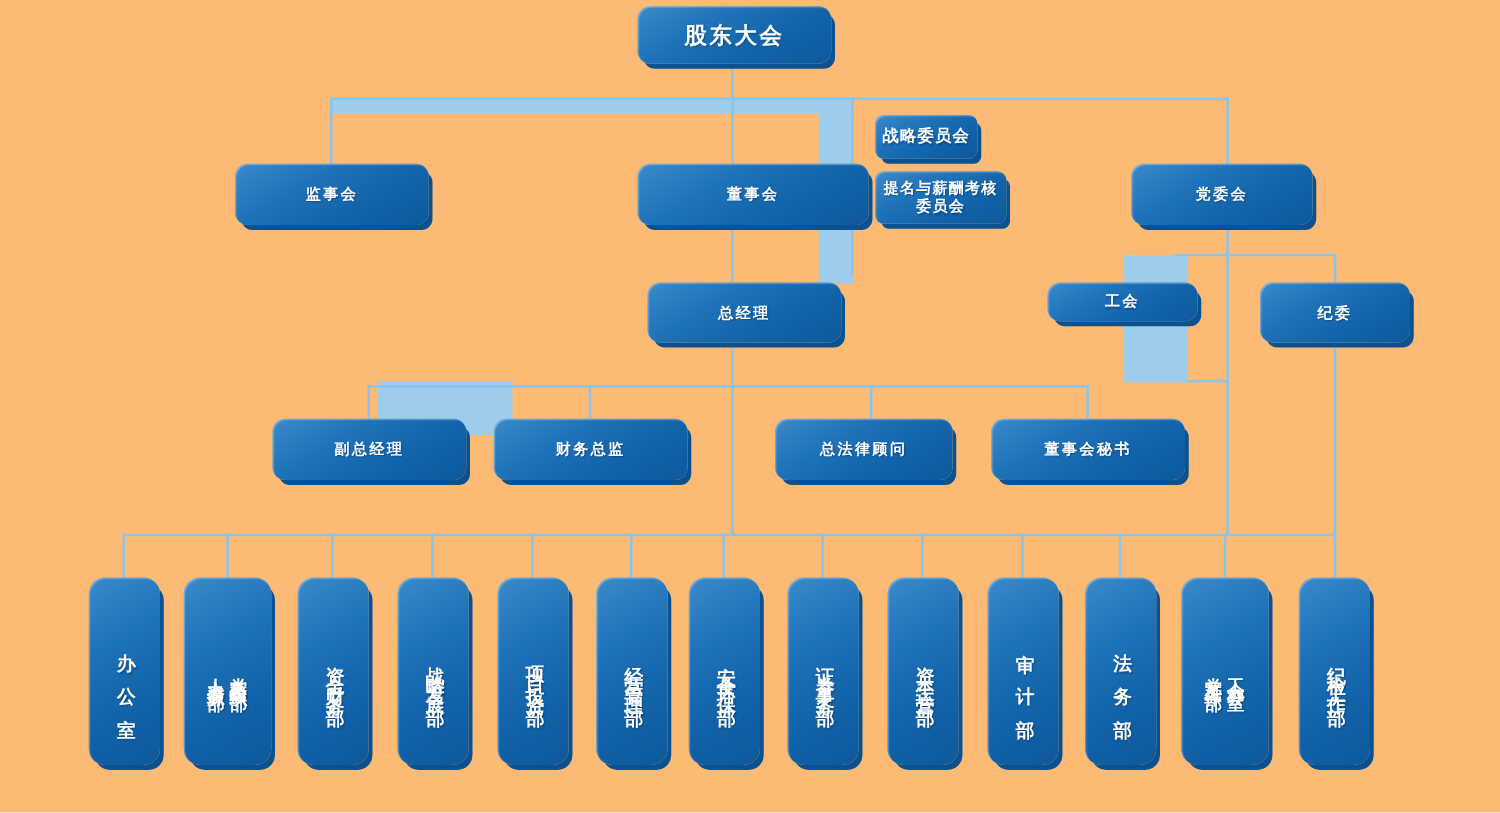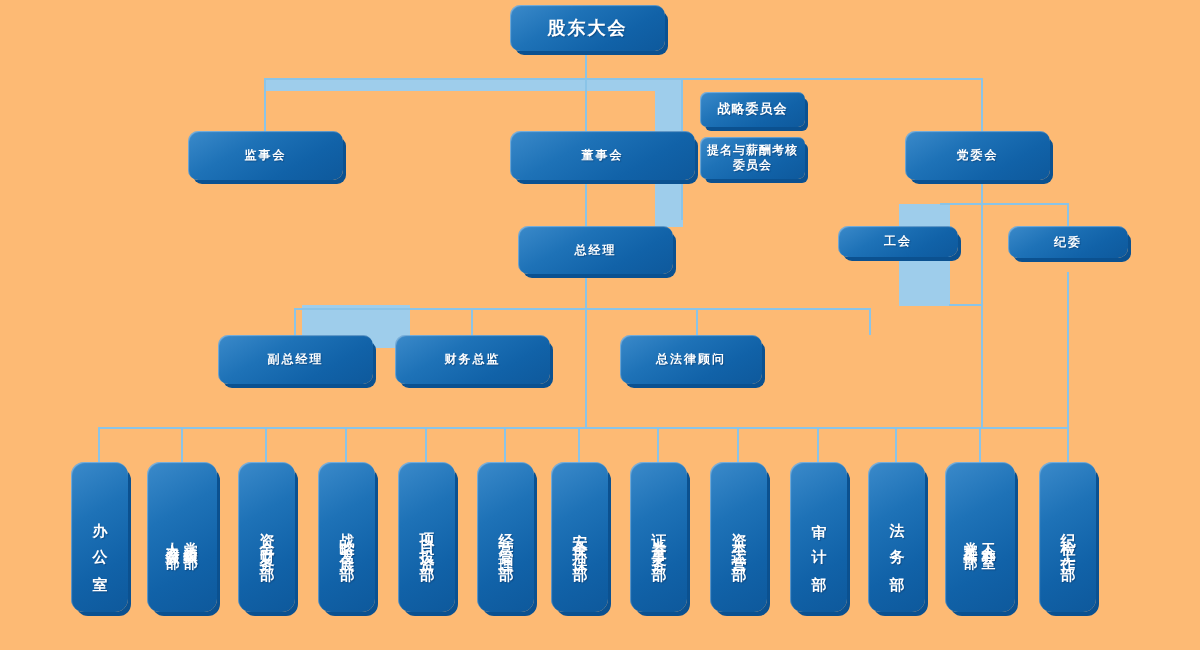--- a/index.html
+++ b/index.html
@@ -87,46 +87,49 @@
   <div class="node md" style="left:188px;top:131px;width:155px;height:49px">
     <span>监事会</span>
   </div>
   <div class="node md" style="left:510px;top:131px;width:185px;height:49px">
     <span>董事会</span>
   </div>
   <div class="node md" style="left:905px;top:131px;width:145px;height:49px">
     <span>党委会</span>
   </div>
 
-  <div class="node sm" style="left:700px;top:92px;width:105px;height:35px">
+  <div class="node sm" style="left:700px;top:92px;width:82px;height:35px">
     <span>战略委员会</span>
   </div>
   <div class="node sm multi" style="left:700px;top:137px;width:105px;height:42px">
     <span>提名与薪酬考核</span>
     <span>委员会</span>
   </div>
 
   <div class="node md" style="left:518px;top:226px;width:155px;height:48px">
     <span>总经理</span>
   </div>
   <div class="node md" style="left:838px;top:226px;width:120px;height:31px">
     <span>工会</span>
   </div>
-  <div class="node md" style="left:1008px;top:226px;width:120px;height:32px">
+  <div class="node md" style="left:1008px;top:226px;width:120px;height:48px">
     <span>纪委</span>
   </div>
 
   <div class="node md" style="left:218px;top:335px;width:155px;height:49px">
     <span>副总经理</span>
   </div>
   <div class="node md" style="left:395px;top:335px;width:155px;height:49px">
     <span>财务总监</span>
   </div>
   <div class="node md" style="left:620px;top:335px;width:142px;height:49px">
     <span>总法律顾问</span>
+  </div>
+  <div class="node md" style="left:793px;top:335px;width:155px;height:49px">
+    <span>董事会秘书</span>
   </div>
 
   <div class="node vert" style="left:71px">
     <span class="ls3">办公室</span>
   </div>
   <div class="node vert wide" style="left:147px">
     <span class="lscol">党委组织部</span>
     <span class="lscol">人力资源部</span>
   </div>
   <div class="node vert" style="left:238px">

